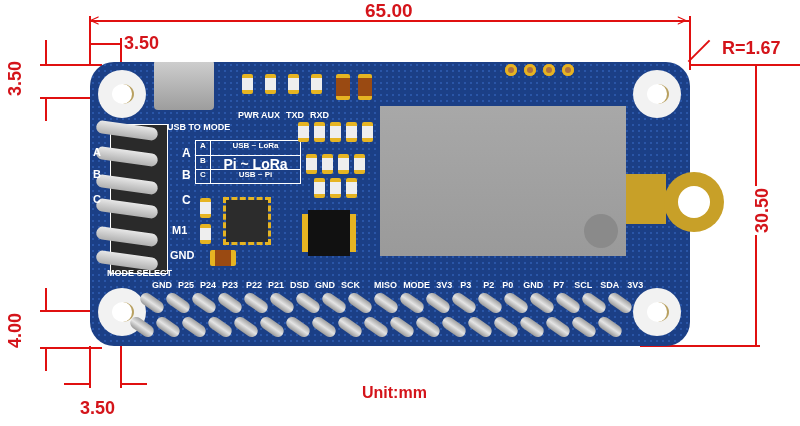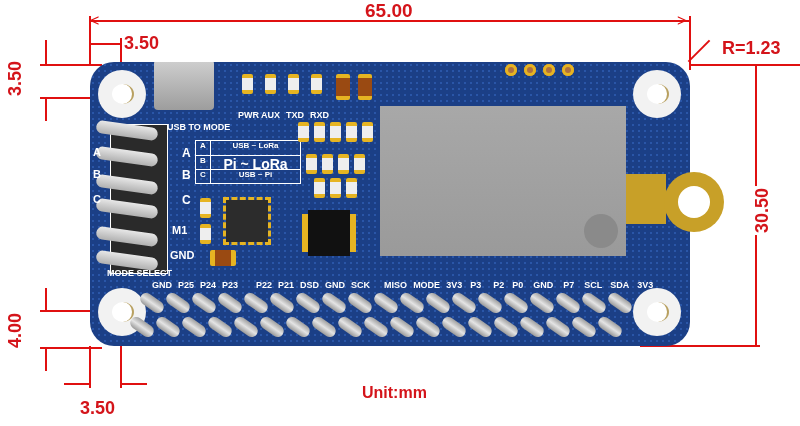--- a/index.html
+++ b/index.html
@@ -33,21 +33,21 @@
 <div class="dim" style="left:124px;top:33px;">3.50</div>
 
 <div class="abs red" style="left:40px;top:64px;width:62px;height:2px;"></div>
 <div class="abs red" style="left:40px;top:97px;width:60px;height:2px;"></div>
 <div class="abs red" style="left:45px;top:40px;width:2px;height:24px;"></div>
 <div class="abs red" style="left:45px;top:99px;width:2px;height:22px;"></div>
 <div class="dim" style="left:-2px;top:68px;transform:rotate(-90deg);">3.50</div>
 
 <div class="abs red" style="left:690px;top:64px;width:120px;height:2px;"></div>
 <div class="abs red" style="left:684px;top:50px;width:30px;height:2px;transform:rotate(-45deg);"></div>
-<div class="dim" style="left:722px;top:38px;">R=1.23</div>
+<div class="dim" style="left:722px;top:38px;">R=1.67</div>
 
 <div class="abs red" style="left:755px;top:66px;width:2px;height:280px;"></div>
 <div class="abs red" style="left:640px;top:345px;width:120px;height:2px;"></div>
 <div class="dim" style="left:738px;top:200px;transform:rotate(-90deg);background:#fff;padding:0 2px;">30.50</div>
 
 <div class="abs red" style="left:40px;top:310px;width:60px;height:2px;"></div>
 <div class="abs red" style="left:40px;top:347px;width:62px;height:2px;"></div>
 <div class="abs red" style="left:45px;top:288px;width:2px;height:22px;"></div>
 <div class="abs red" style="left:45px;top:349px;width:2px;height:22px;"></div>
 <div class="dim" style="left:-2px;top:320px;transform:rotate(-90deg);">4.00</div>
@@ -140,21 +140,21 @@
 
   <div class="abs" style="left:536px;top:112px;width:40px;height:50px;background:#c8a028;"></div>
 </div>
 <div class="abs" style="left:664px;top:172px;width:60px;height:60px;border-radius:50%;background:#c8a028;"></div>
 <div class="abs" style="left:678px;top:186px;width:32px;height:32px;border-radius:50%;background:#ffffff;"></div>
 
 <div class="abs" style="left:152px;top:280px;width:480px;display:flex;gap:0;">
   <span class="silk" style="position:static;margin-right:6px;">GND</span>
   <span class="silk" style="position:static;margin-right:6px;">P25</span>
   <span class="silk" style="position:static;margin-right:6px;">P24</span>
-  <span class="silk" style="position:static;margin-right:18px;">P23</span>
+  <span class="silk" style="position:static;margin-right:8px;">P23</span>
   <span class="silk" style="position:static;margin-right:6px;">P22</span>
   <span class="silk" style="position:static;margin-right:6px;">P21</span>
   <span class="silk" style="position:static;margin-right:6px;">DSD</span>
   <span class="silk" style="position:static;margin-right:6px;">GND</span>
   <span class="silk" style="position:static;margin-right:6px;">SCK</span>
   <span class="silk" style="position:static;margin-right:6px;padding-left:8px;">MISO</span>
   <span class="silk" style="position:static;margin-right:6px;">MODE</span>
   <span class="silk" style="position:static;margin-right:8px;">3V3</span>
   <span class="silk" style="position:static;margin-right:12px;">P3</span>
   <span class="silk" style="position:static;margin-right:8px;">P2</span>

